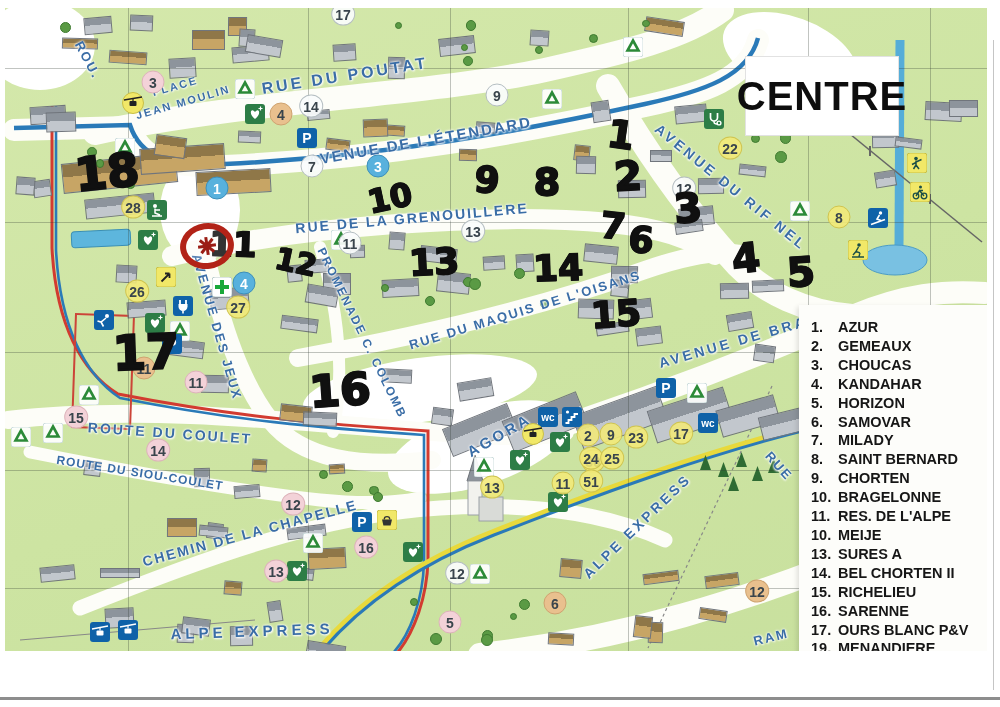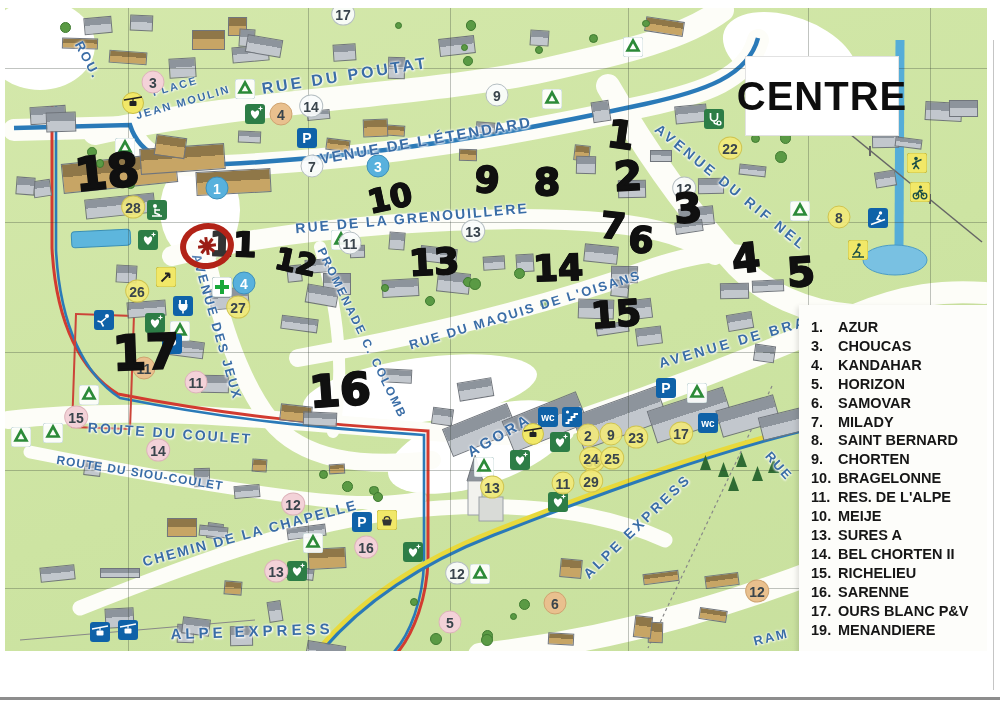--- a/index.html
+++ b/index.html
@@ -526,21 +526,21 @@
         <div class="badge b-yellow" style="left: 132px; top: 283px;">26</div>
         <div class="badge b-yellow" style="left: 233px; top: 299px;">27</div>
         <div class="badge b-yellow" style="left: 583px; top: 427px;">2</div>
         <div class="badge b-yellow" style="left: 606px; top: 426px;">9</div>
         <div class="badge b-yellow" style="left: 631px; top: 429px;">23</div>
         <div class="badge b-yellow" style="left: 676px; top: 425px;">17</div>
         <div class="badge b-yellow" style="left: 544px; top: 453px; margin-left: 44px;">30</div>
         <div class="badge b-yellow" style="left: 586px; top: 450px;">24</div>
         <div class="badge b-yellow" style="left: 607px; top: 450px;">25</div>
         <div class="badge b-yellow" style="left: 558px; top: 475px;">11</div>
-        <div class="badge b-yellow" style="left: 586px; top: 473px;">29</div>
+        <div class="badge b-yellow" style="left: 586px; top: 473px;">51</div>
         <div class="badge b-yellow" style="left: 487px; top: 479px;">13</div>
         <div class="badge b-blue" style="left: 373px; top: 158px;">3</div>
         <div class="badge b-blue" style="left: 212px; top: 180px;">1</div>
         <div class="badge b-blue" style="left: 239px; top: 275px;">4</div>
       </div>
     <div id="hand">
         <div class="hand" style="font-size: 46px; -webkit-text-stroke: 2.3px rgb(16, 16, 16); text-shadow: rgb(16, 16, 16) 0.6px 0px, rgb(16, 16, 16) -0.6px 0px, rgb(16, 16, 16) 0px 0.6px, rgb(16, 16, 16) 0px -0.6px; left: 102px; top: 164px; transform: translate(-50%, -50%) rotate(-6deg);">18</div>
         <div class="hand" style="font-size: 34px; -webkit-text-stroke: 1.7px rgb(16, 16, 16); text-shadow: rgb(16, 16, 16) 0.6px 0px, rgb(16, 16, 16) -0.6px 0px, rgb(16, 16, 16) 0px 0.6px, rgb(16, 16, 16) 0px -0.6px; left: 228px; top: 236px; transform: translate(-50%, -50%) rotate(2deg);">11</div>
         <div class="hand" style="font-size: 30px; -webkit-text-stroke: 1.5px rgb(16, 16, 16); text-shadow: rgb(16, 16, 16) 0.6px 0px, rgb(16, 16, 16) -0.6px 0px, rgb(16, 16, 16) 0px 0.6px, rgb(16, 16, 16) 0px -0.6px; left: 291px; top: 254px; transform: translate(-50%, -50%) rotate(12deg);">12</div>
         <div class="hand" style="font-size: 48px; -webkit-text-stroke: 2.4px rgb(16, 16, 16); text-shadow: rgb(16, 16, 16) 0.6px 0px, rgb(16, 16, 16) -0.6px 0px, rgb(16, 16, 16) 0px 0.6px, rgb(16, 16, 16) 0px -0.6px; left: 141px; top: 344px; transform: translate(-50%, -50%) rotate(-2deg);">17</div>
@@ -571,20 +571,21 @@
       </svg>
     </div>
 
     <div class="centre-box">
       <span>CENTRE</span>
     </div>
 
     <div class="legend">
       <ol id="legend-list">
           <li><span class="num">1.</span><span class="nm">AZUR</span></li>
+          <li><span class="num">2.</span><span class="nm">GEMEAUX</span></li>
           <li><span class="num">3.</span><span class="nm">CHOUCAS</span></li>
           <li><span class="num">4.</span><span class="nm">KANDAHAR</span></li>
           <li><span class="num">5.</span><span class="nm">HORIZON</span></li>
           <li><span class="num">6.</span><span class="nm">SAMOVAR</span></li>
           <li><span class="num">7.</span><span class="nm">MILADY</span></li>
           <li><span class="num">8.</span><span class="nm">SAINT BERNARD</span></li>
           <li><span class="num">9.</span><span class="nm">CHORTEN</span></li>
           <li><span class="num">10.</span><span class="nm">BRAGELONNE</span></li>
           <li><span class="num">11.</span><span class="nm">RES. DE L'ALPE</span></li>
           <li><span class="num">10.</span><span class="nm">MEIJE</span></li>

